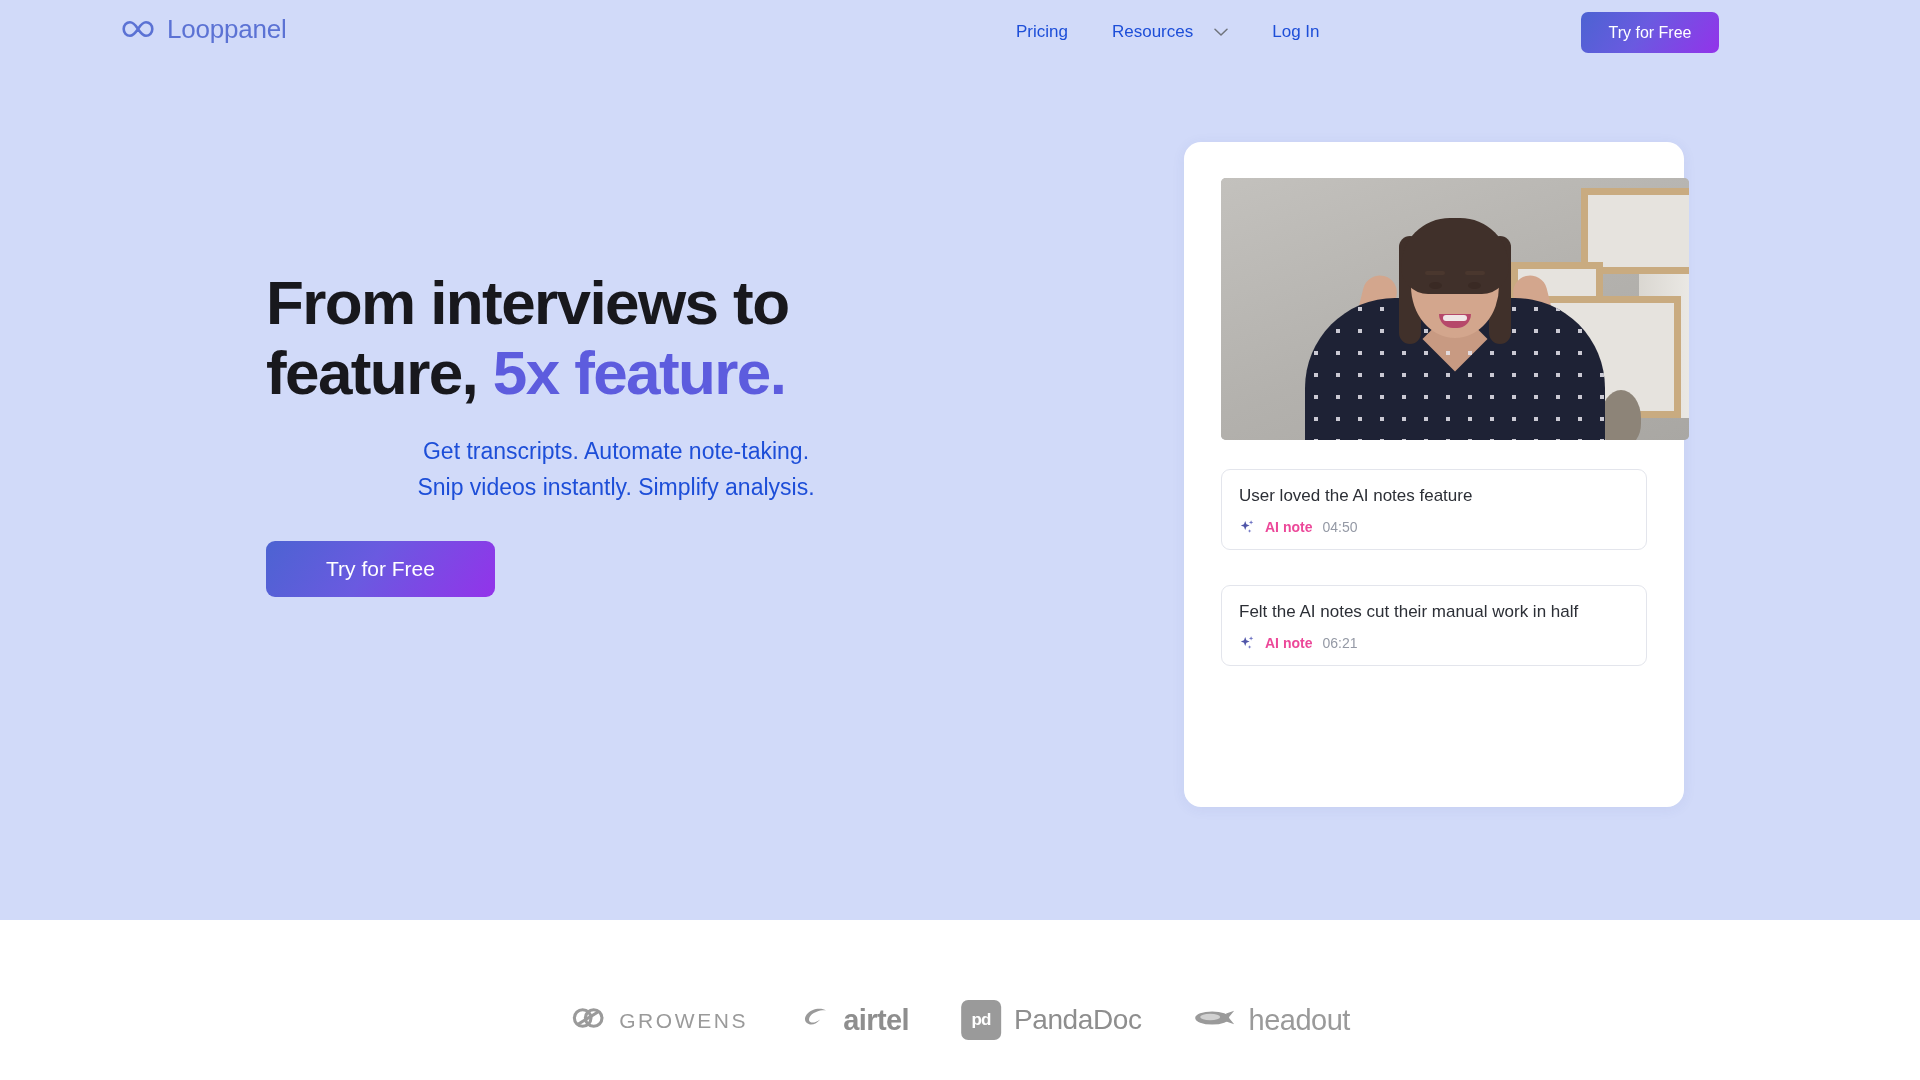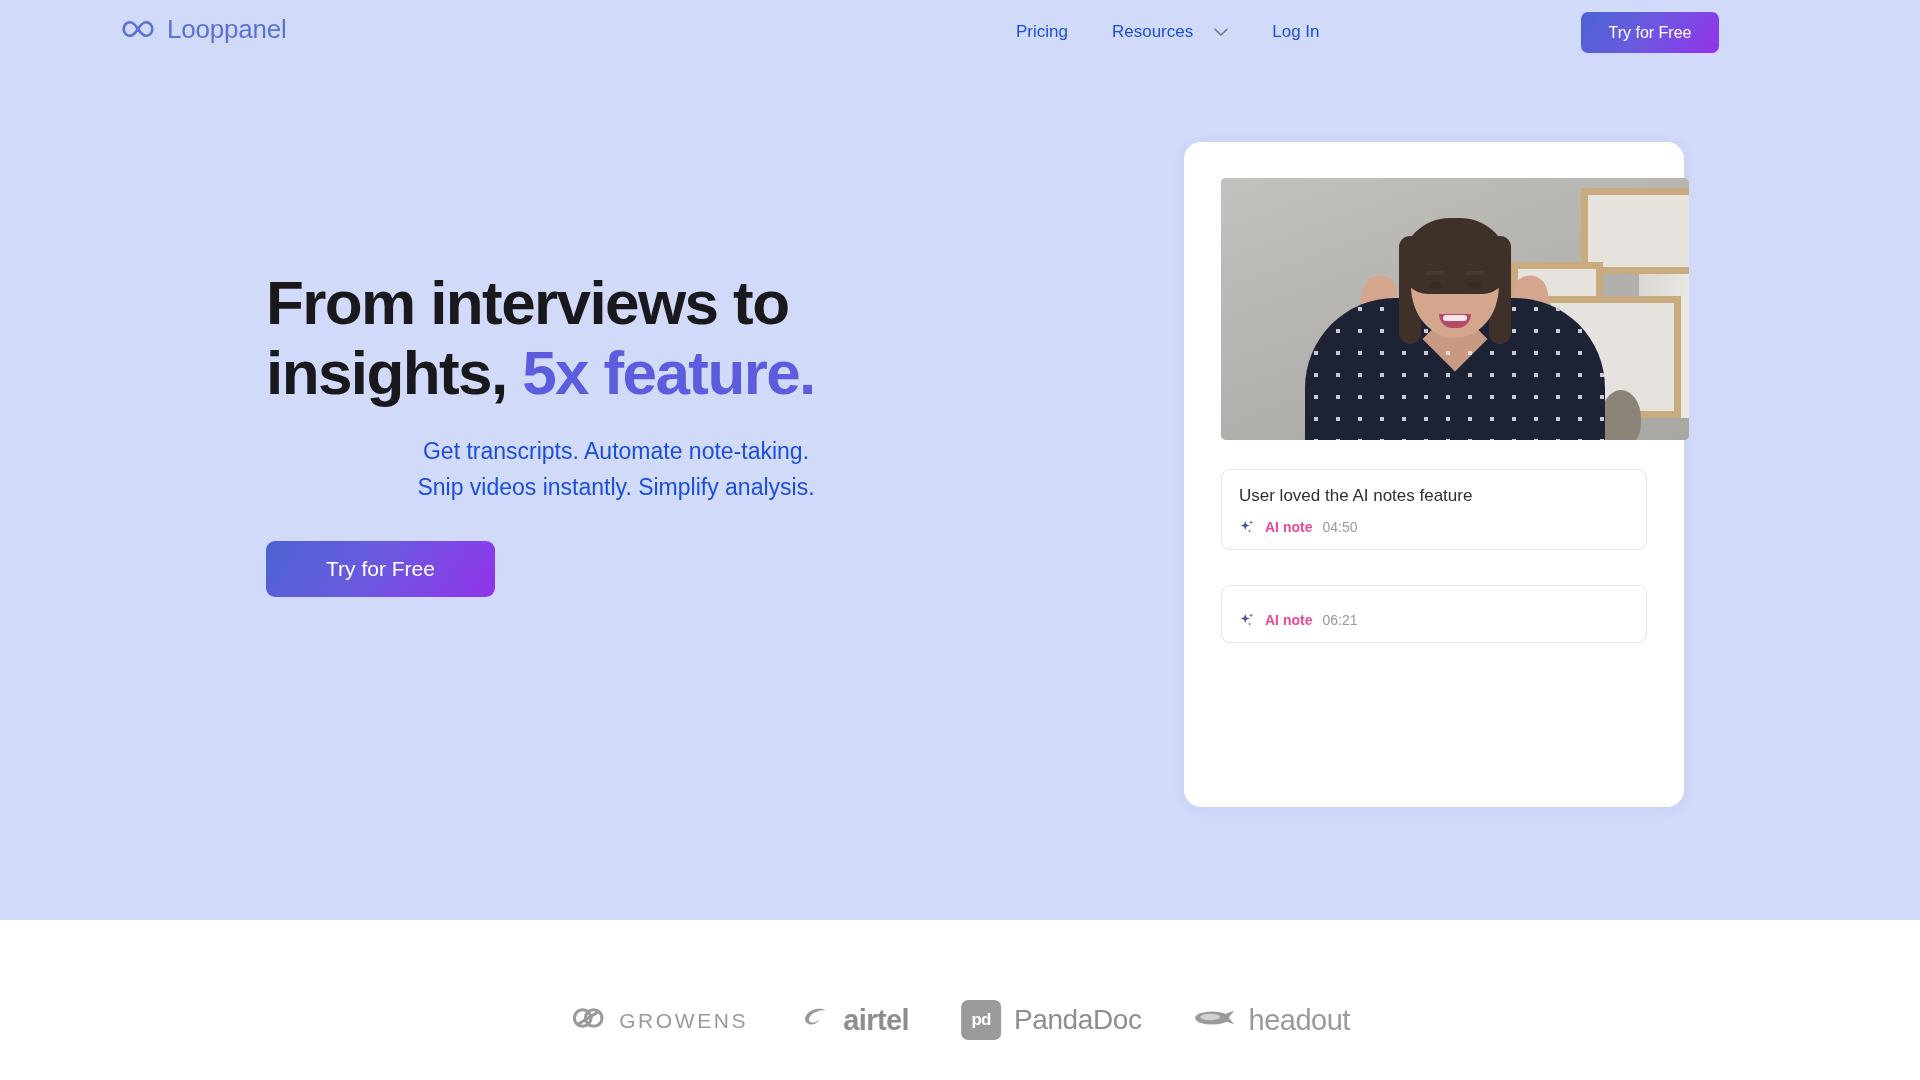--- a/index.html
+++ b/index.html
@@ -207,21 +207,21 @@
         </a>
         <a class="nav-link" href="#">Log In</a>
       </div>
 
       <button class="nav-cta">Try for Free</button>
     </nav>
 
     <div class="hero-copy">
       <h1 class="headline">
         <span>From interviews to</span><br>
-        <span>insights, </span><span class="accent">5x feature.</span>
+        <span>feature, </span><span class="accent">5x feature.</span>
       </h1>
       <p class="subhead">
         <span>Get transcripts. Automate note-taking.</span><br>
         <span>Snip videos instantly. Simplify analysis.</span>
       </p>
       <button class="hero-cta">Try for Free</button>
     </div>
 
     <div class="media-card">
 
@@ -266,20 +266,21 @@
                 <path d="M12.1 1.2 12.7 2.8 14.3 3.4 12.7 4 12.1 5.6 11.5 4 9.9 3.4 11.5 2.8z" fill="#6f74c4"></path>
                 <path d="M10.6 10.2 11.1 11.5 12.4 12 11.1 12.5 10.6 13.8 10.1 12.5 8.8 12 10.1 11.5z" fill="#6f74c4"></path>
               </svg>
             </span>
             <span class="note-label">AI note</span>
             <span class="note-time">04:50</span>
           </div>
         </div>
 
         <div class="note">
+          <div class="note-text">Felt the AI notes cut their manual work in half</div>
           <div class="note-meta">
             <span>
               <svg class="sparkle" width="16" height="16" viewBox="0 0 16 16" fill="none">
                 <path d="M6.2 2.1 7.4 5.3 10.6 6.5 7.4 7.7 6.2 10.9 5 7.7 1.8 6.5 5 5.3z" fill="#4f55a8"></path>
                 <path d="M12.1 1.2 12.7 2.8 14.3 3.4 12.7 4 12.1 5.6 11.5 4 9.9 3.4 11.5 2.8z" fill="#6f74c4"></path>
                 <path d="M10.6 10.2 11.1 11.5 12.4 12 11.1 12.5 10.6 13.8 10.1 12.5 8.8 12 10.1 11.5z" fill="#6f74c4"></path>
               </svg>
             </span>
             <span class="note-label">AI note</span>
             <span class="note-time">06:21</span>

